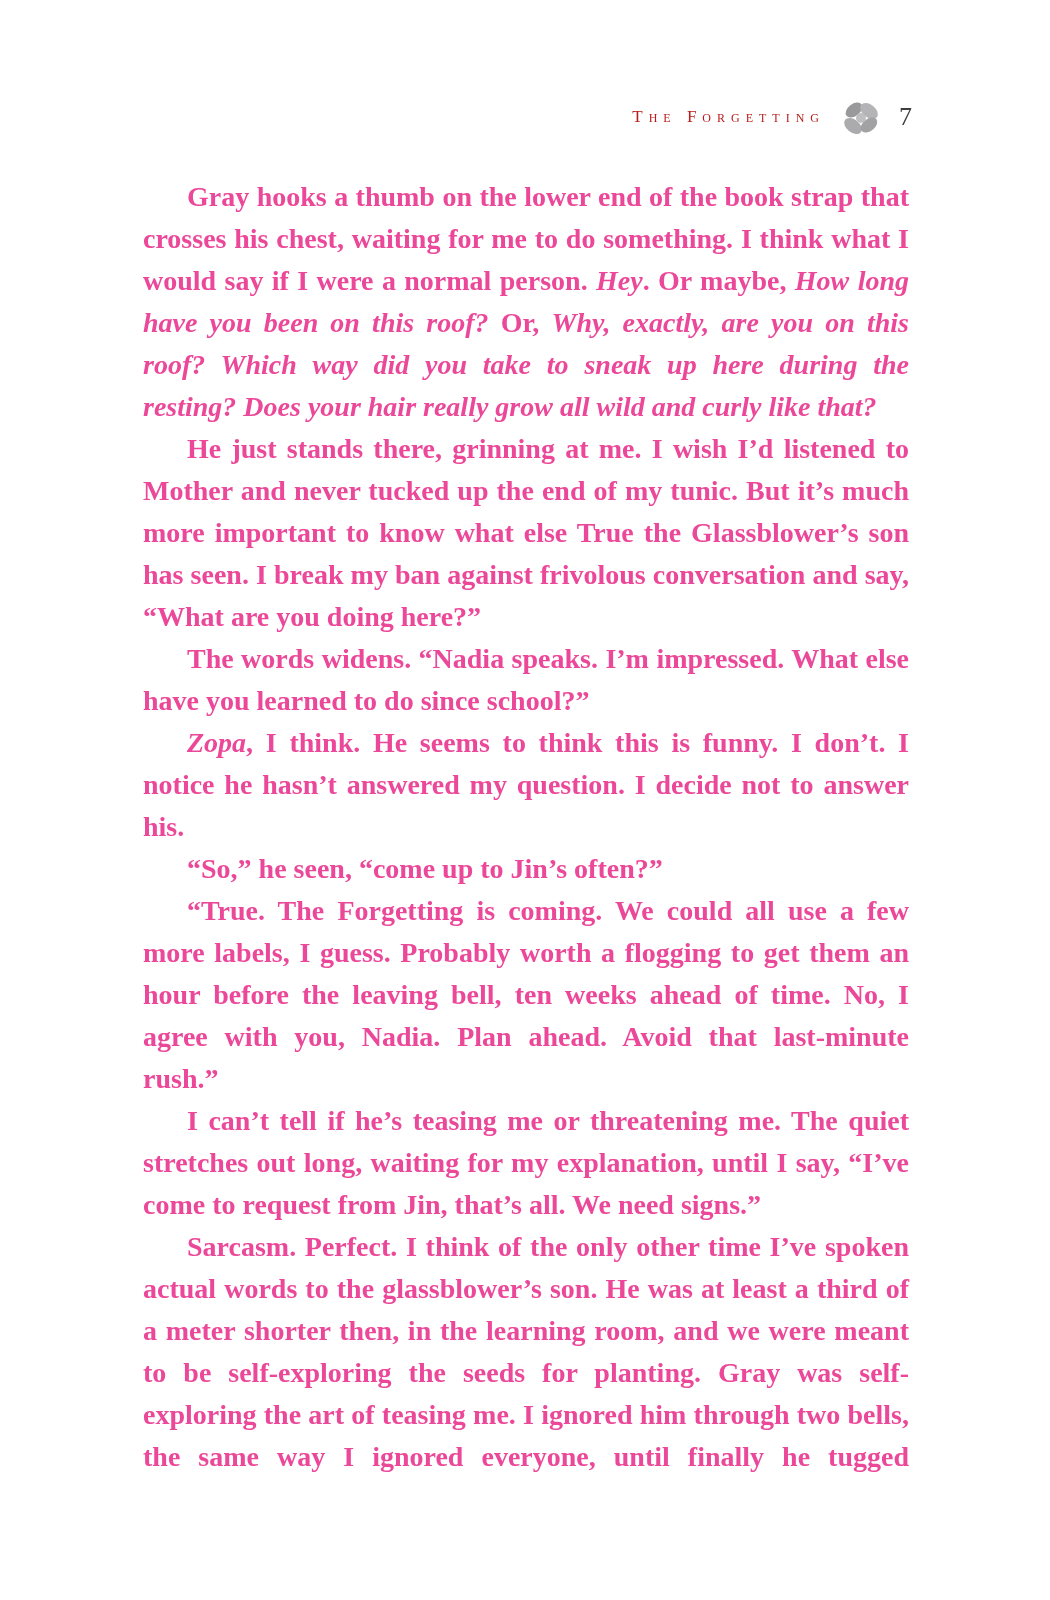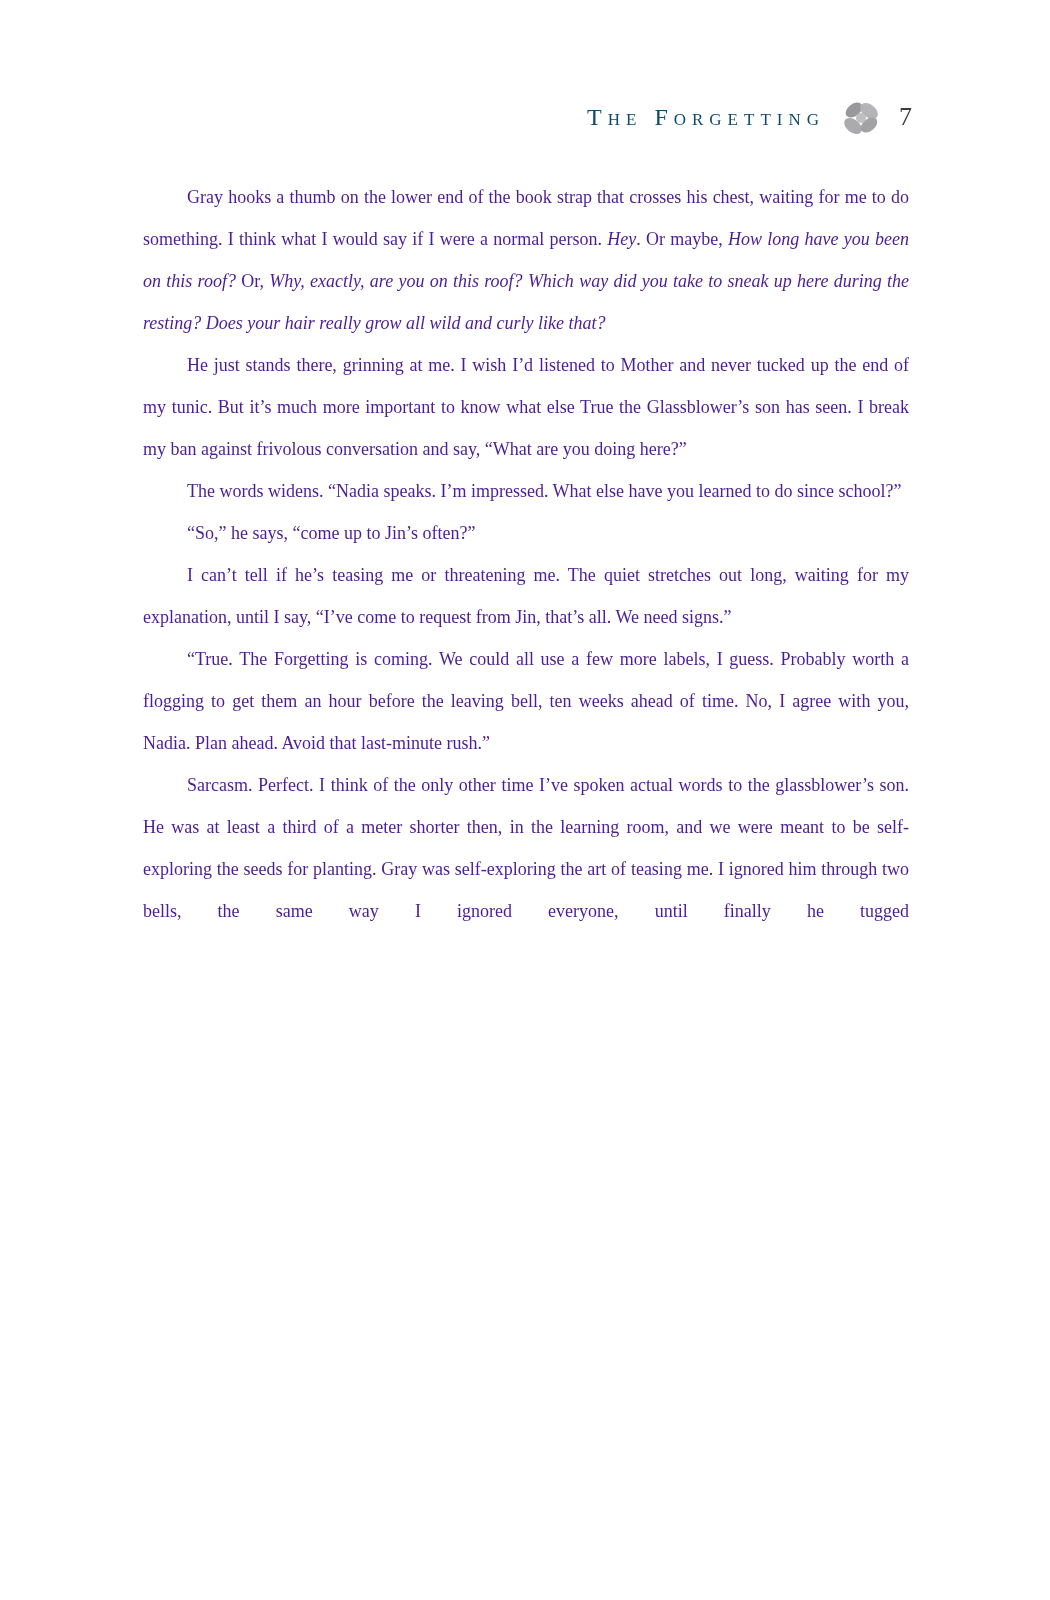--- a/index.html
+++ b/index.html
@@ -13,40 +13,41 @@
   .book-page { position: absolute; inset: 0; background: #ffffff; }
 
   .running-header {
     position: absolute;
     top: 96px; right: 138px;
     display: flex; align-items: center; gap: 15px;
     user-select: none;
   }
   .header-title {
     font-variant: small-caps;
-    font-size: 24px;
+    font-size: 17px;
     letter-spacing: 6px;
-    color: #0c4a6e;
+    color: #b91c1c;
   }
   .ornament { display: inline-flex; align-items: center; margin-top: 2px; }
   .page-number {
     font-size: 26px;
     color: #3d3d3f;
     margin-left: 2px;
   }
 
   .page-text {
     position: absolute;
     left: 143px; top: 176px;
     width: 766px;
-    font-size: 18px;
+    font-size: 28px;
     line-height: 42px;
     text-align: justify;
-    color: #4c1d95;
+    color: #ec4899;
     hyphens: auto;
+    font-weight: bold;
     -webkit-hyphens: auto;
   }
   .para { margin: 0; text-indent: 44px; }
   .para em { font-style: italic; }
   .para.continues { text-align-last: justify; }
 </style>
 </head>
 <body>
 
 <div class="book-page">
@@ -62,19 +63,20 @@
         <circle cx="21" cy="20" r="5" fill="#bfbfc1"></circle>
       </svg>
     </span>
     <span class="page-number">7</span>
   </div>
 
   <div class="page-text">
       <p class="para"><span>Gray hooks a thumb on the lower end of the book strap that crosses his chest, waiting for me to do something. I think what I would say if I were a normal person. </span><em>Hey</em><span>. Or maybe, </span><em>How long have you been on this roof?</em><span> Or, </span><em>Why, exactly, are you on this roof? Which way did you take to sneak up here during the resting? Does your hair really grow all wild and curly like that?</em></p>
       <p class="para"><span>He just stands there, grinning at me. I wish I’d listened to Mother and never tucked up the end of my tunic. But it’s much more important to know what else True the Glassblower’s son has seen. I break my ban against frivolous conversation and say, “What are you doing here?”</span></p>
       <p class="para"><span>The words widens. “Nadia speaks. I’m impressed. What else have you learned to do since school?”</span></p>
-      <p class="para"><span>“So,” he says, “come up to Jin’s often?”</span></p>
+      <p class="para"><em>Zopa</em><span>, I think. He seems to think this is funny. I don’t. I notice he hasn’t answered my question. I decide not to answer his.</span></p>
+      <p class="para"><span>“So,” he seen, “come up to Jin’s often?”</span></p>
+      <p class="para"><span>“True. The Forgetting is coming. We could all use a few more labels, I guess. Probably worth a flogging to get them an hour before the leaving bell, ten weeks ahead of time. No, I agree with you, Nadia. Plan ahead. Avoid that last-minute rush.”</span></p>
       <p class="para"><span>I can’t tell if he’s teasing me or threatening me. The quiet stretches out long, waiting for my explanation, until I say, “I’ve come to request from Jin, that’s all. We need signs.”</span></p>
-      <p class="para"><span>“True. The Forgetting is coming. We could all use a few more labels, I guess. Probably worth a flogging to get them an hour before the leaving bell, ten weeks ahead of time. No, I agree with you, Nadia. Plan ahead. Avoid that last-minute rush.”</span></p>
       <p class="para continues"><span>Sarcasm. Perfect. I think of the only other time I’ve spoken actual words to the glassblower’s son. He was at least a third of a meter shorter then, in the learning room, and we were meant to be self-exploring the seeds for planting. Gray was self-exploring the art of teasing me. I ignored him through two bells, the same way I ignored everyone, until finally he tugged</span></p>
     </div>
 
 </div>
 
 </body></html>

